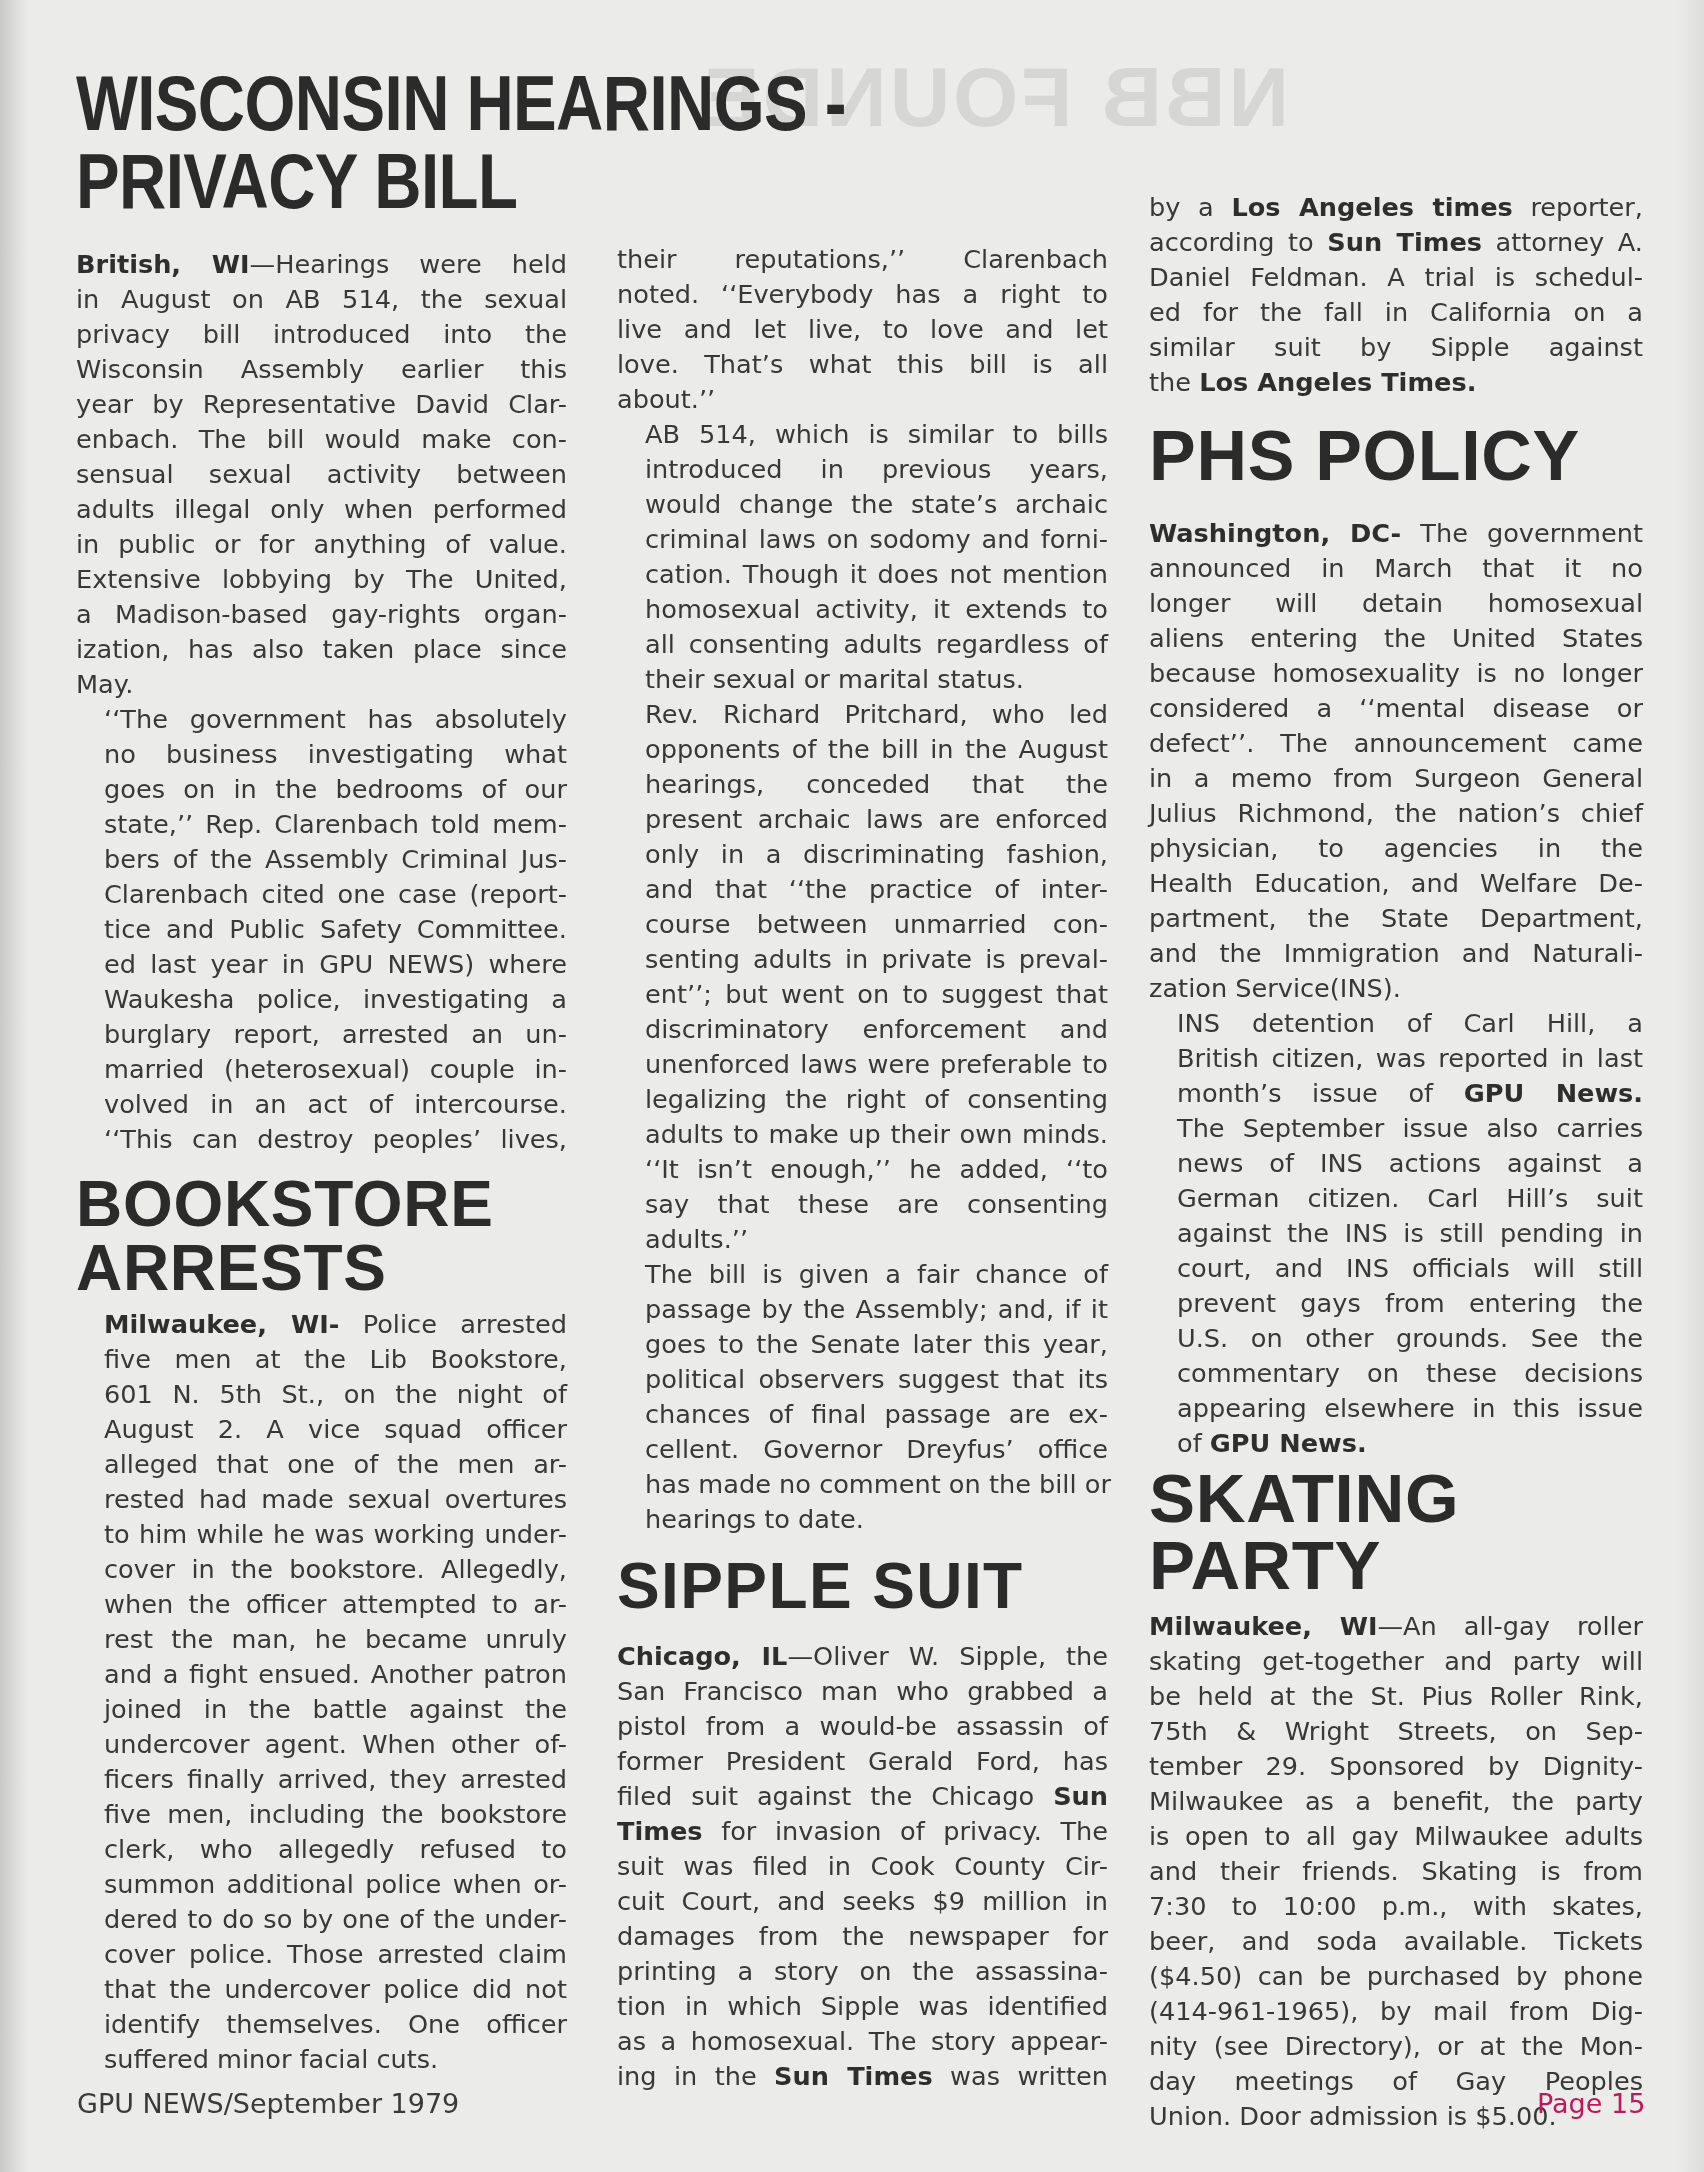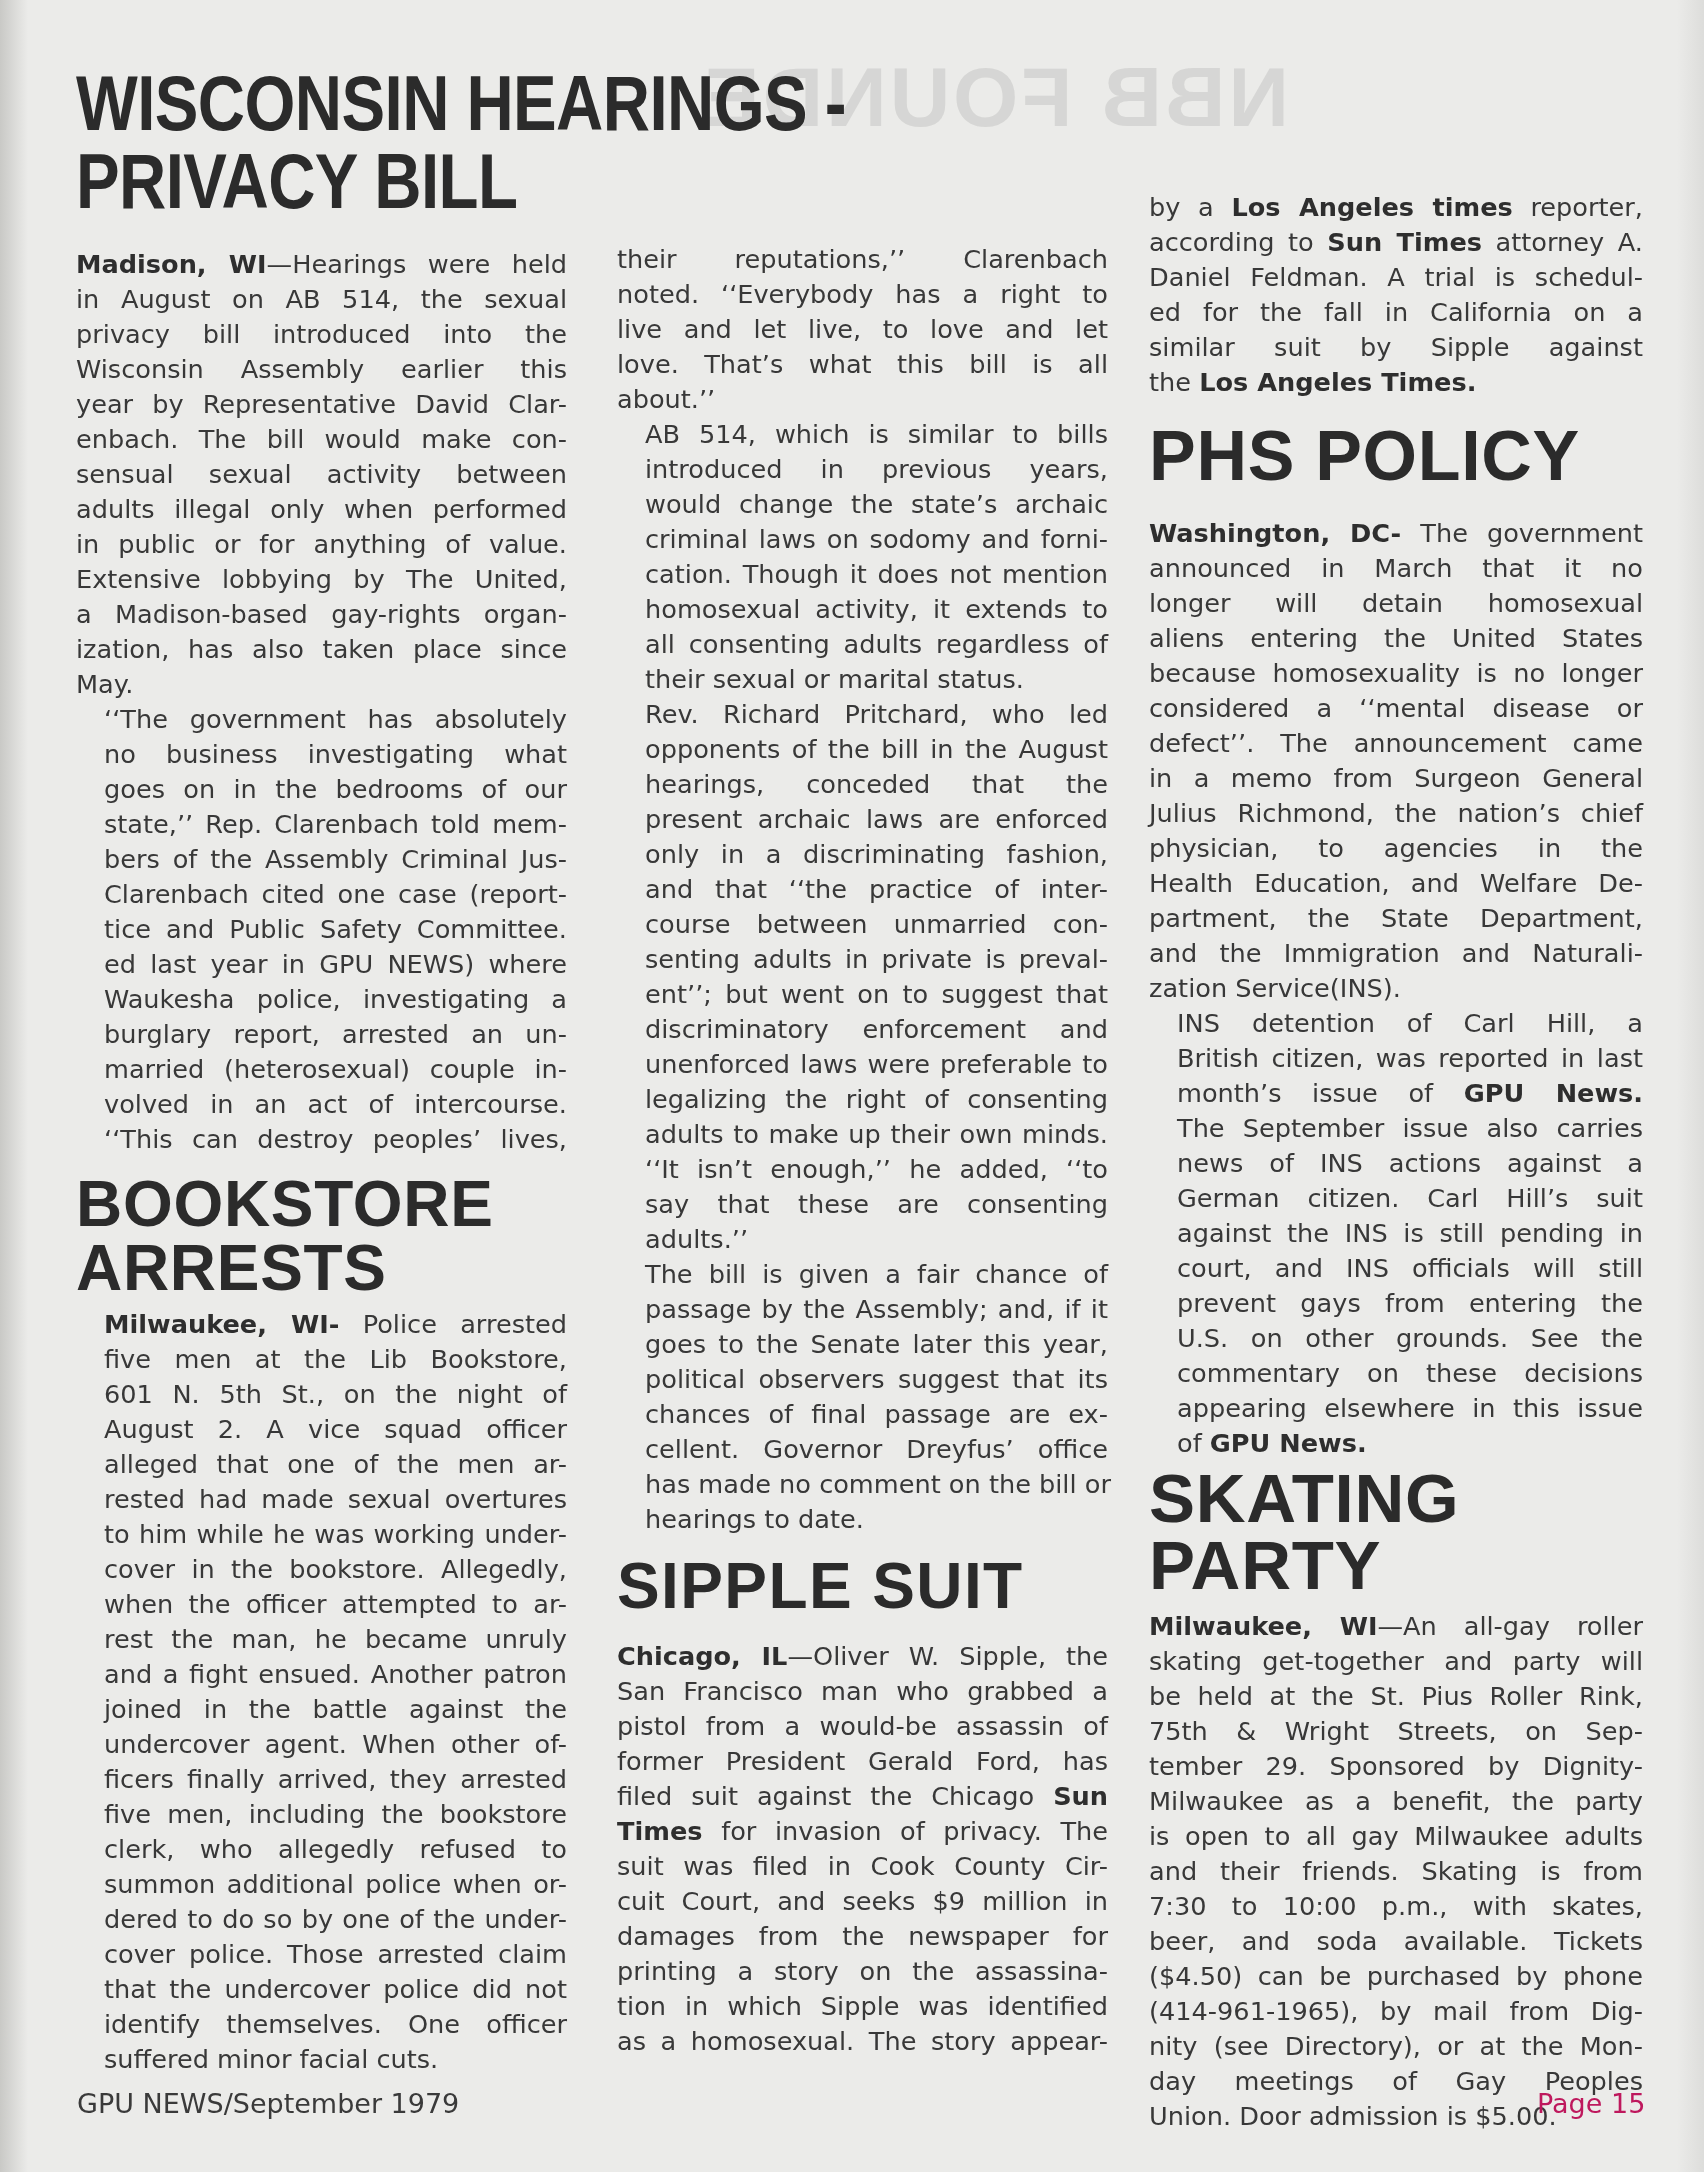--- a/index.html
+++ b/index.html
@@ -75,21 +75,21 @@
 <div class="bleed bleed-title">NBB FOUNDE</div>
 
 <h1 class="main-headline">
   <span>WISCONSIN HEARINGS -</span><br>
   <span>PRIVACY BILL</span>
 </h1>
 
 <div class="col col1">
   <div>
     <p id="w-p1">
-      <span class="line"><b class="dateline">Madison, WI</b><span>—Hearings were held</span></span>
+      <span class="line"><b class="dateline">British, WI</b><span>—Hearings were held</span></span>
     <span class="line">in August on AB 514, the sexual</span>
         <span class="line">privacy bill introduced into the</span>
         <span class="line">Wisconsin Assembly earlier this</span>
         <span class="line">year by Representative David Clar-</span>
         <span class="line">enbach. The bill would make con-</span>
         <span class="line">sensual sexual activity between</span>
         <span class="line">adults illegal only when performed</span>
         <span class="line">in public or for anything of value.</span>
         <span class="line">Extensive lobbying by The United,</span>
         <span class="line">a Madison-based gay-rights organ-</span>
@@ -197,20 +197,21 @@
   <h2 class="section-head h-sipple">SIPPLE SUIT</h2>
   <div>
     <p id="s-p1">
       <span class="line"><b class="dateline">Chicago, IL</b><span>—Oliver W. Sipple, the</span></span>
       <span class="line">San Francisco man who grabbed a</span>
       <span class="line">pistol from a would-be assassin of</span>
       <span class="line">former President Gerald Ford, has</span>
       <span class="line"><span>filed suit against the Chicago </span><b>Sun</b></span>
       <span class="line"><b>Times</b><span> for invasion of privacy. The</span></span>
       <span class="line">suit was filed in Cook County Cir-</span><span class="line">cuit Court, and seeks $9 million in</span><span class="line">damages from the newspaper for</span><span class="line">printing a story on the assassina-</span><span class="line">tion in which Sipple was identified</span><span class="line">as a homosexual. The story appear-</span><span id="s-mid"></span>
+      <span class="line"><span>ing in the </span><b>Sun Times</b><span> was written</span></span>
     </p>
   </div>
 </div>
 
 <div class="col col3">
   <div>
     <p id="s-c3">
       <span class="line"><span>by a </span><b>Los Angeles times</b><span> reporter,</span></span>
       <span class="line"><span>according to </span><b>Sun Times</b><span> attorney A.</span></span>
       <span class="line">Daniel Feldman. A trial is schedul-</span><span class="line">ed for the fall in California on a</span><span class="line">similar suit by Sipple against</span><span id="s-c3mid"></span>

